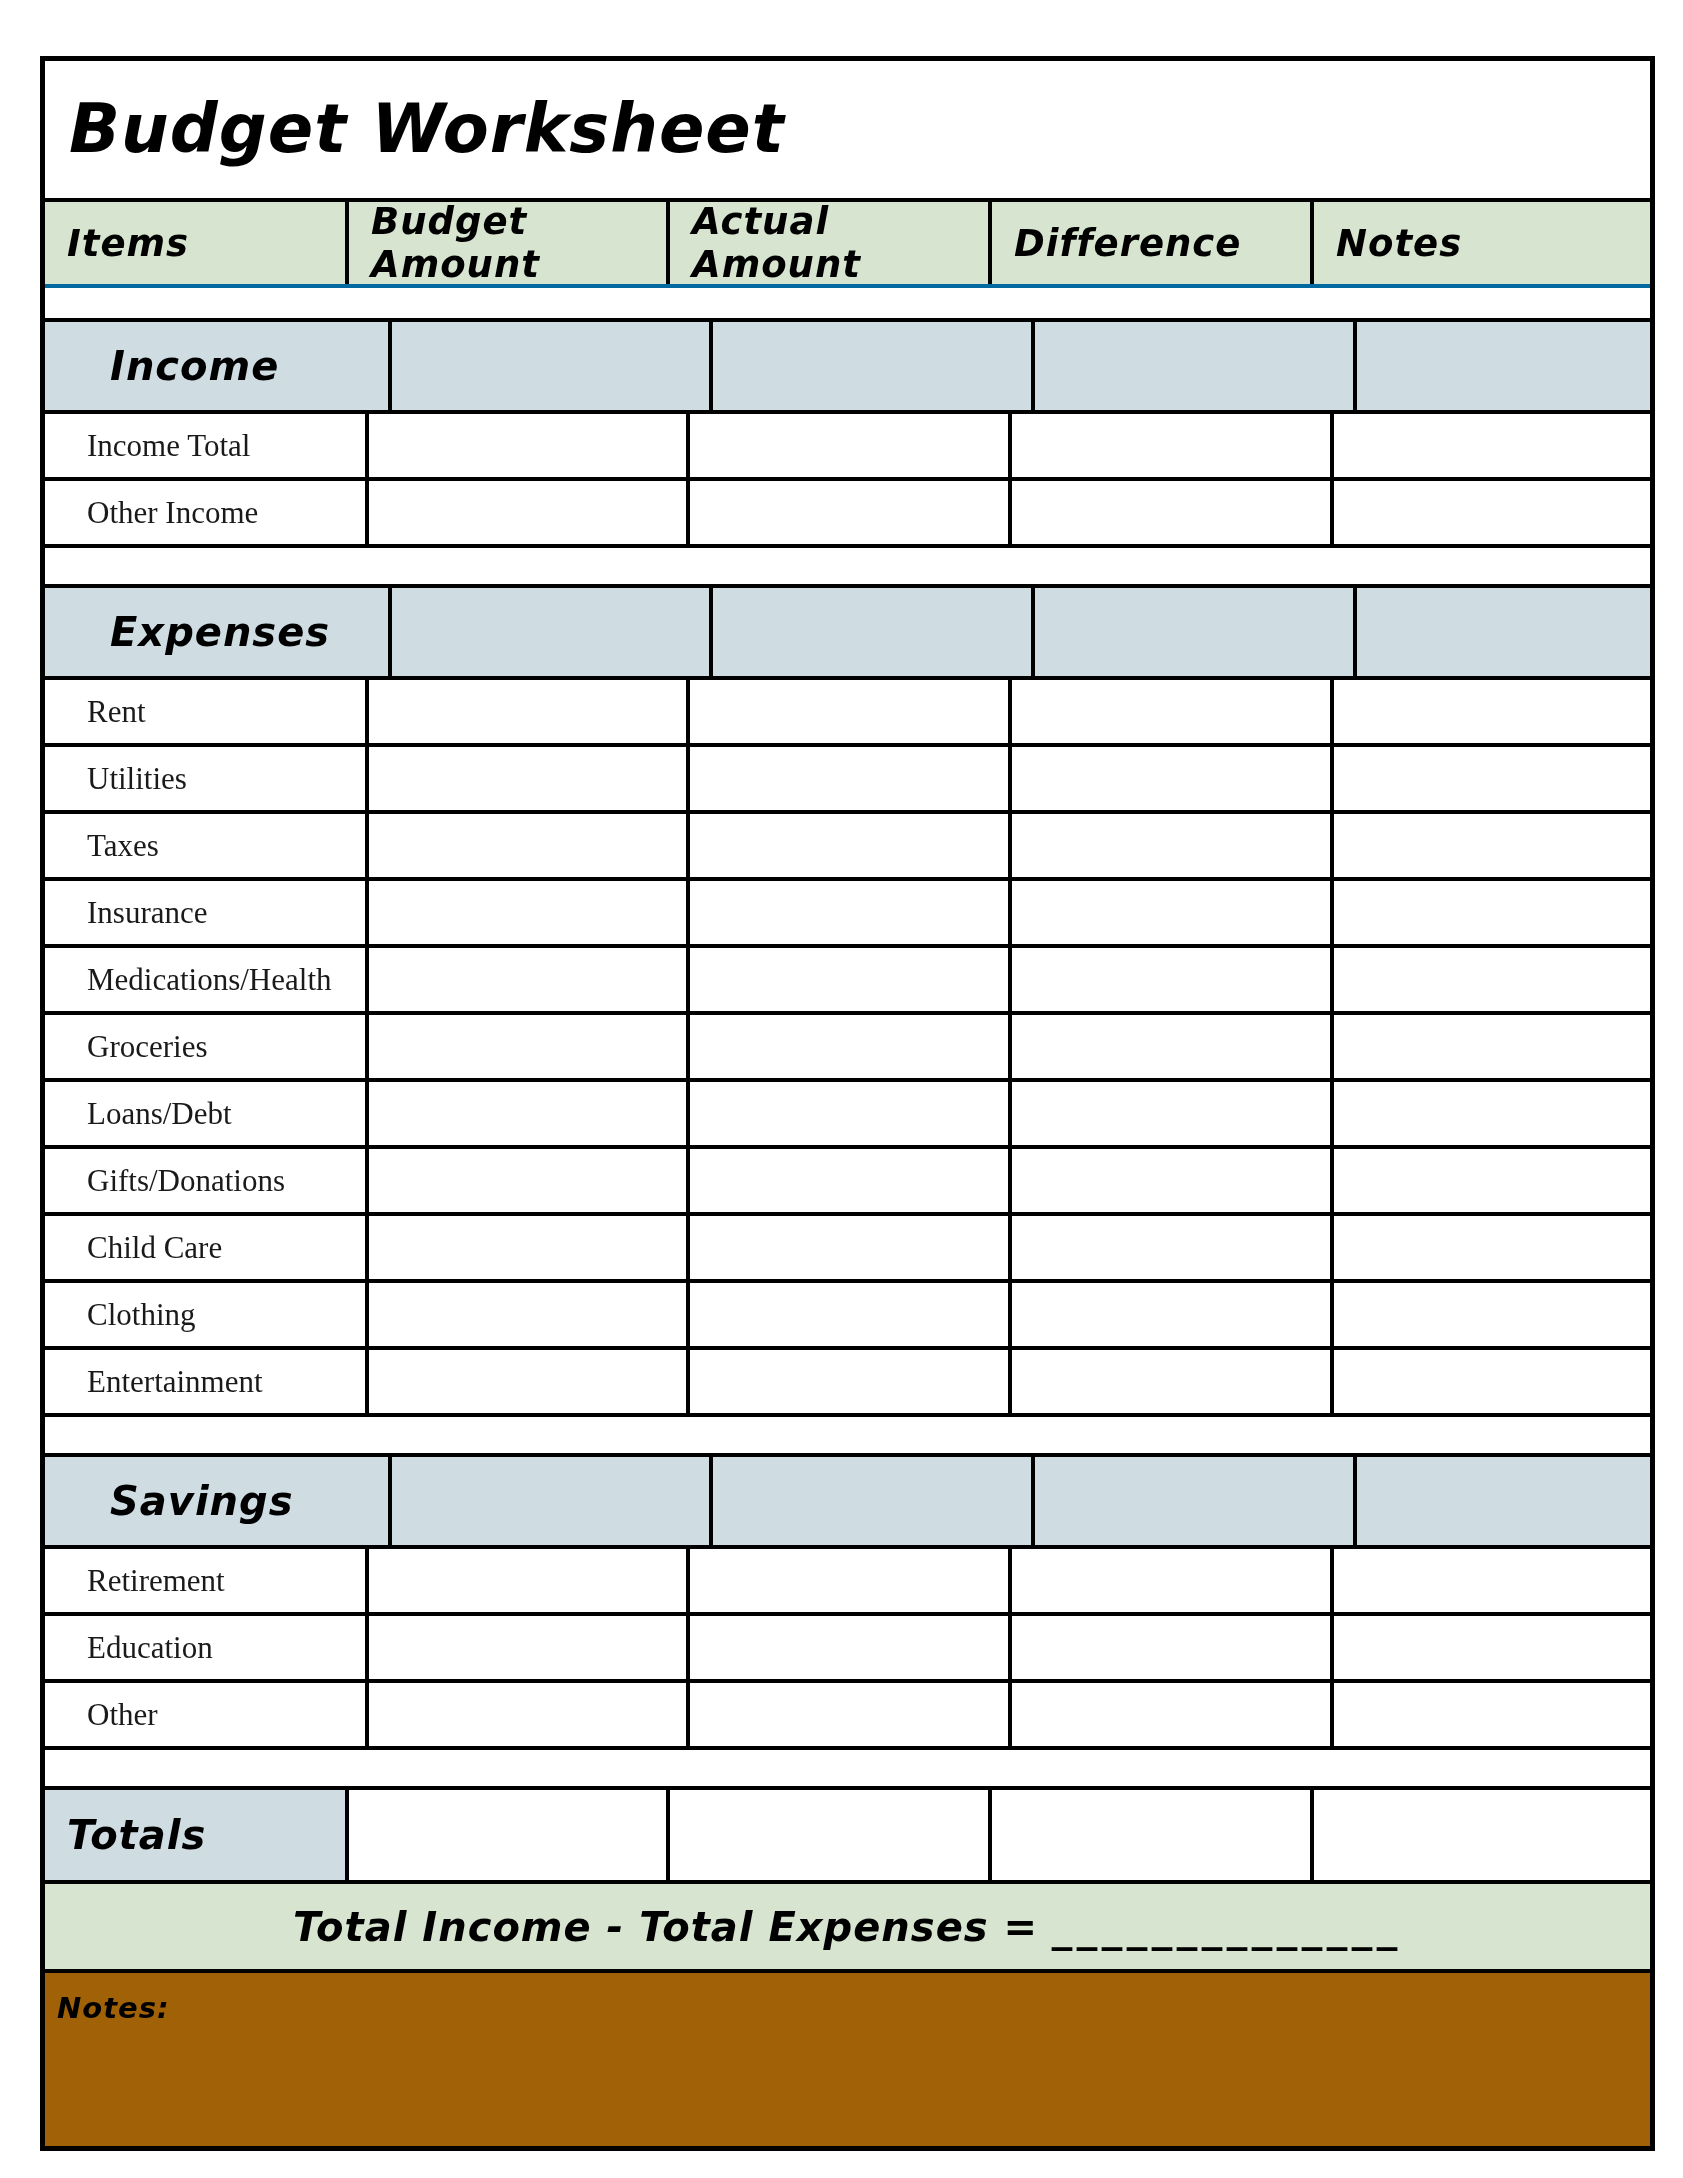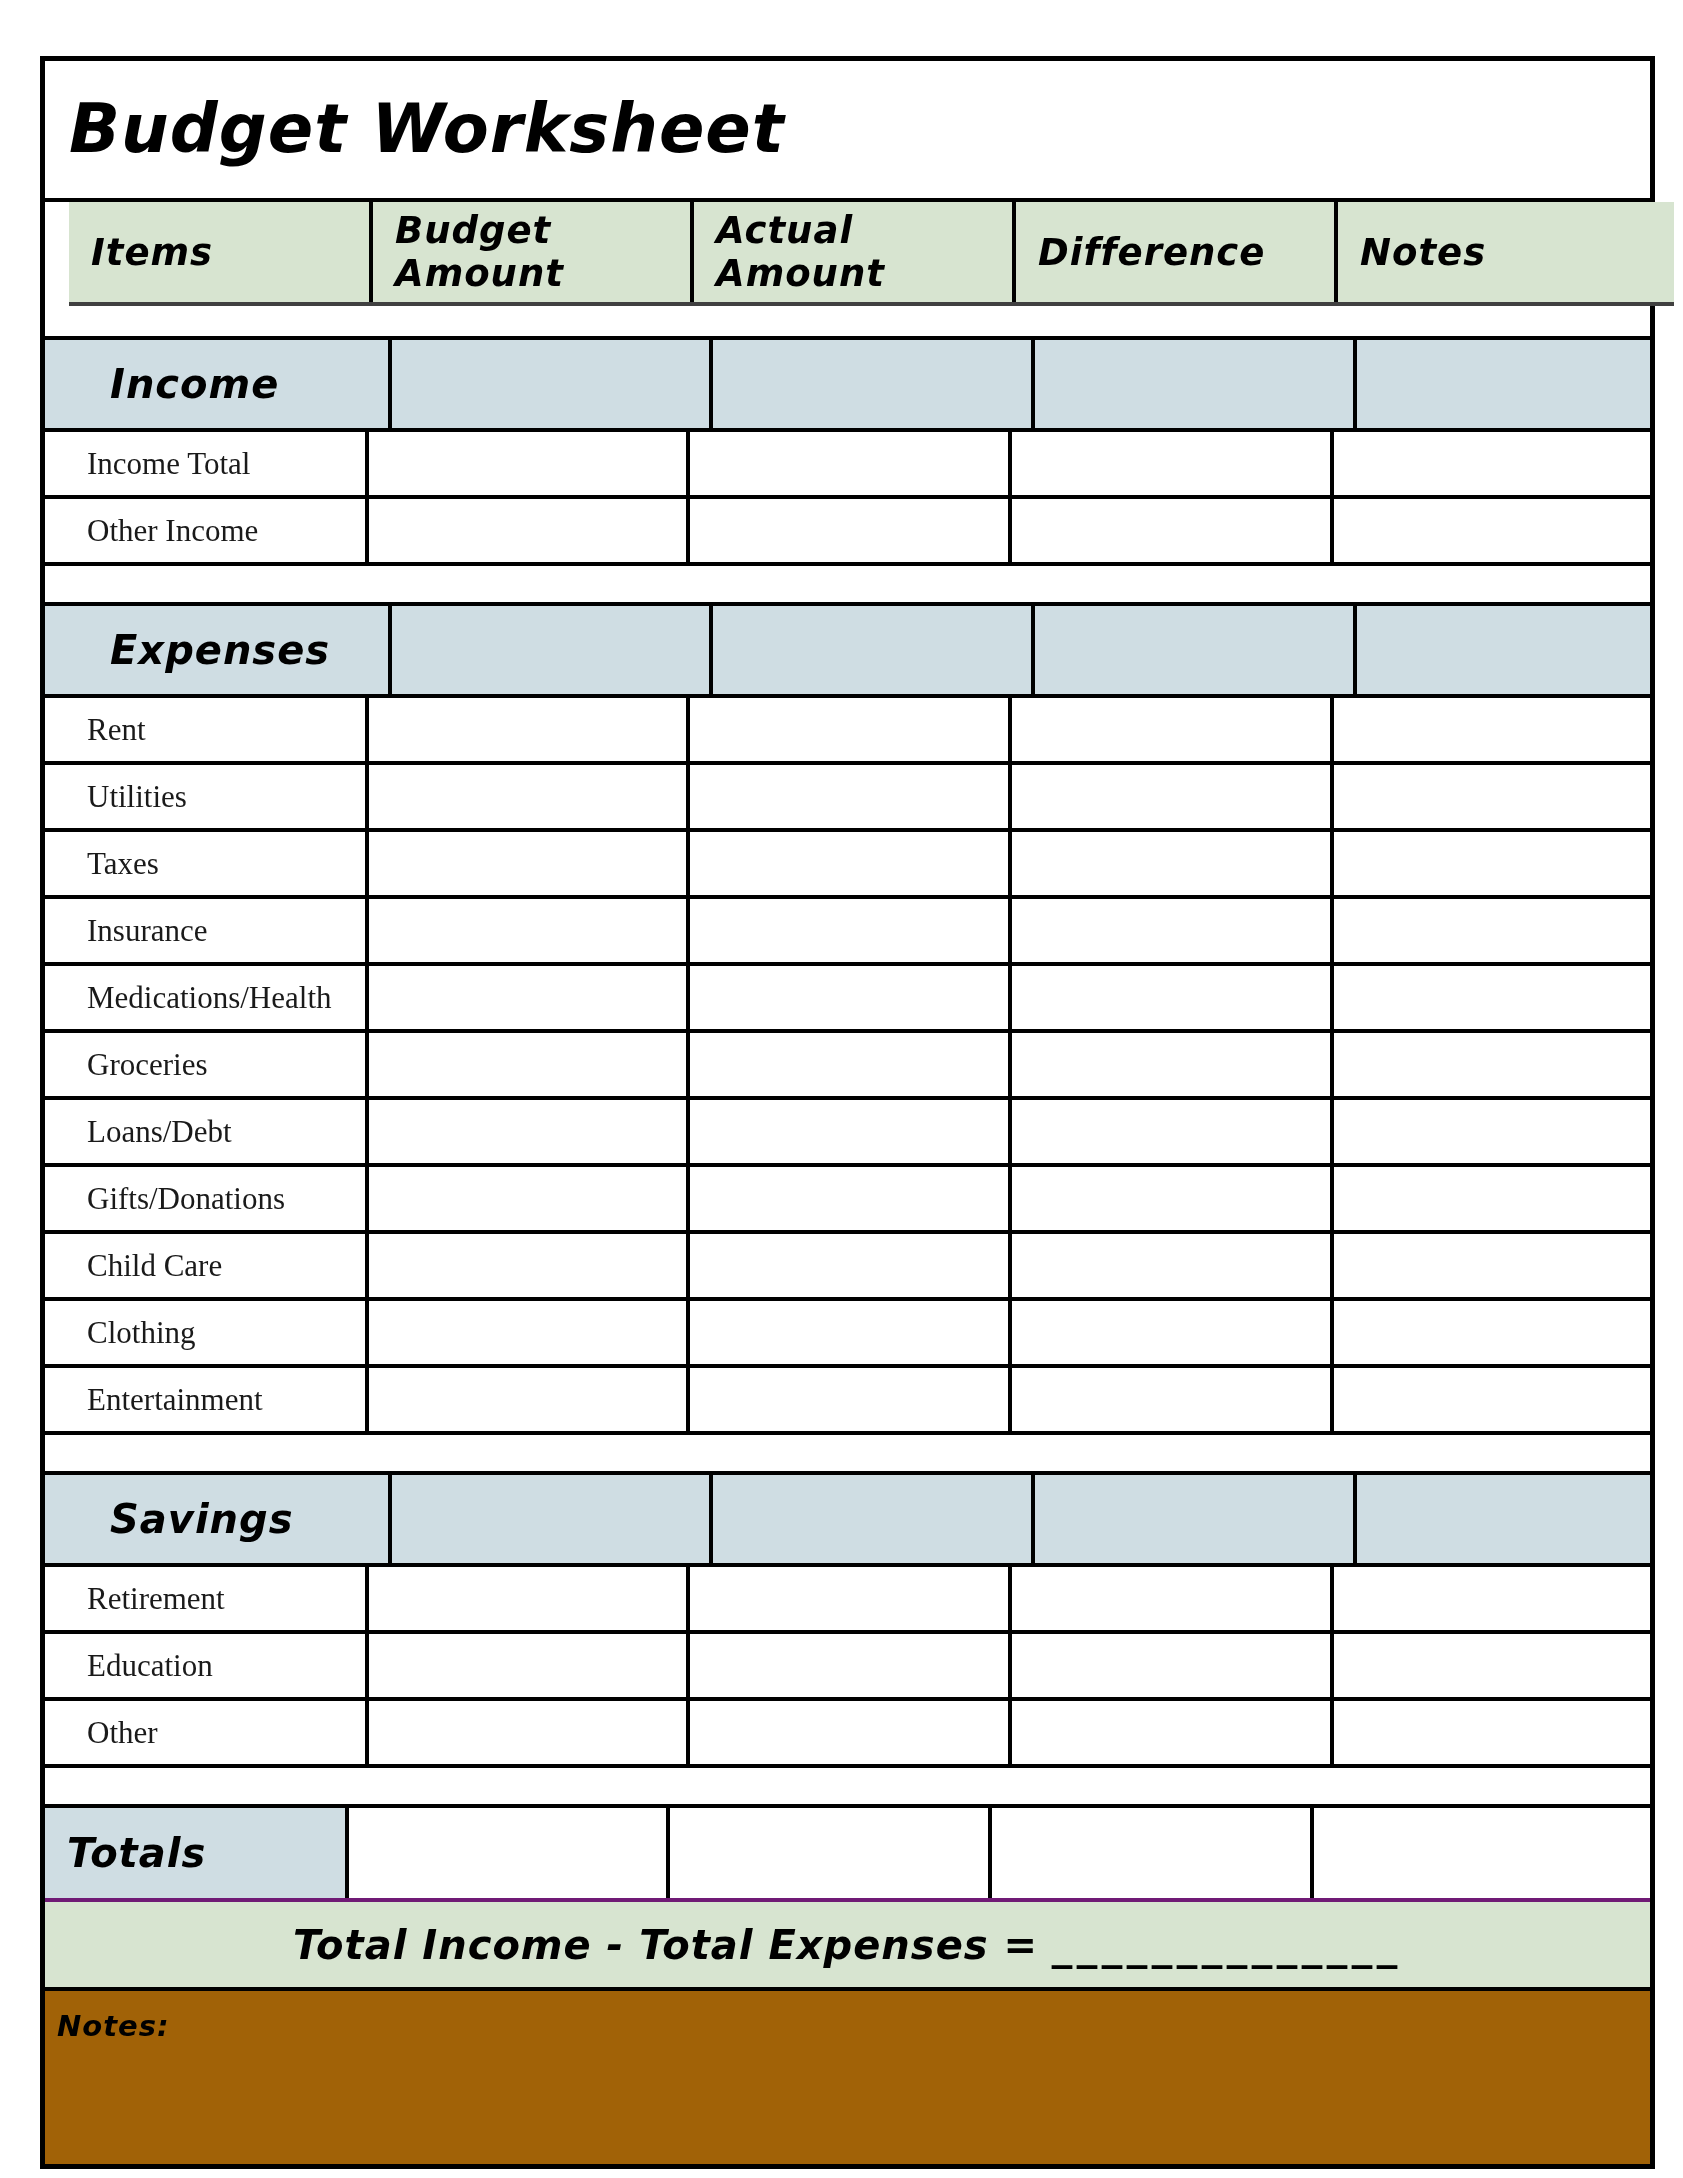--- a/index.html
+++ b/index.html
@@ -39,24 +39,23 @@
   }
   .title-box .t{font-size:67px;line-height:1;}
   .row{display:flex;width:100%;}
   .cell{height:100%;}
   .c0{width:304px;border-right:4px solid #000;}
   .c1{width:321px;border-right:4px solid #000;}
   .c2{width:322px;border-right:4px solid #000;}
   .c3{width:322px;border-right:4px solid #000;}
   .c4{flex:1;}
   .header-row{
-    height:104px;
-    border-bottom:4px solid #404040;
+    height:86px;
+    border-bottom:4px solid #0369a1;
     background:var(--green);
-    margin-left:24px;
   }
   .header-row .cell{
     display:flex;align-items:center;
     padding-left:22px;
     font-size:37px;
   }
   .spacer-row{
     height:40px;
     border-bottom:4px solid #000;
     background:#ffffff;
@@ -73,21 +72,21 @@
   .item-row{
     height:67px;
     border-bottom:4px solid #000;
     background:#ffffff;
     padding-left:20px;
   }
   .item-row .cell{display:flex;align-items:center;padding-left:22px;}
   .item-label{font-size:31px;}
   .totals-row{
     height:94px;
-    border-bottom:4px solid #701a75;
+    border-bottom:4px solid #000000;
     background:#ffffff;
   }
   .totals-row .cell{display:flex;align-items:center;padding-left:22px;}
   .totals-row .c0{background:var(--blue);}
   .totals-row .totals-label{font-size:40px;}
   .summary-row{
     height:89px;
     border-bottom:4px solid #000;
     background:var(--green);
     display:flex;align-items:center;justify-content:center;

